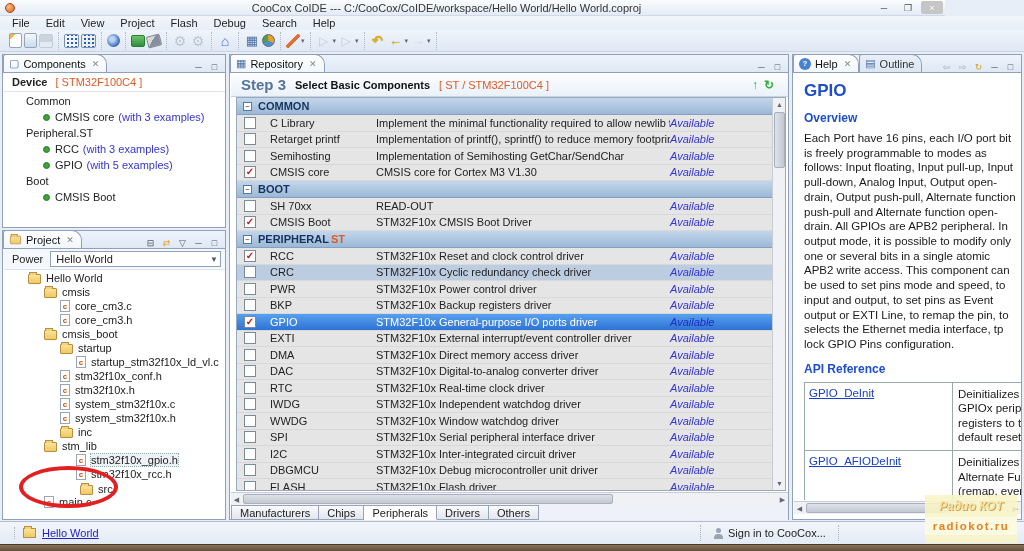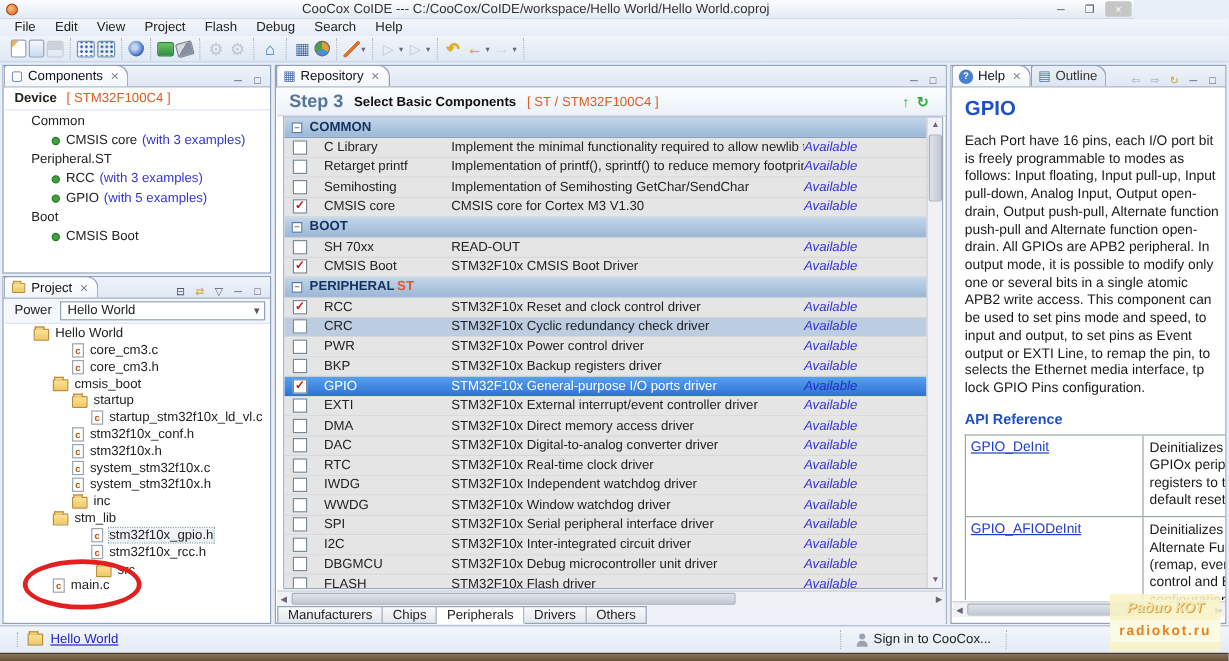--- a/index.html
+++ b/index.html
@@ -327,20 +327,24 @@
     <span id="target-select">
       <span>Hello World</span>
       <span class="chev">▼</span>
     </span>
   </div>
   <div id="proj-tree">
       <div class="prow" style="padding-left: 24px;">
         <span class="fold"></span>
         <span class="plabel">Hello World</span>
       </div>
+      <div class="prow" style="padding-left: 40px;">
+        <span class="fold"></span>
+        <span class="plabel">cmsis</span>
+      </div>
       <div class="prow" style="padding-left: 56px;">
         <span class="cfile">c</span>
         <span class="plabel">core_cm3.c</span>
       </div>
       <div class="prow" style="padding-left: 56px;">
         <span class="cfile">c</span>
         <span class="plabel">core_cm3.h</span>
       </div>
       <div class="prow" style="padding-left: 40px;">
         <span class="fold"></span>
@@ -596,20 +600,21 @@
     <div class="panel-btns">
       <span class="pb" style="color:#9aa">⇦</span>
       <span class="pb" style="color:#9aa">⇨</span>
       <span class="pb" style="color:#d8a020">↻</span>
       <span class="pb">─</span>
       <span class="pb">□</span>
     </div>
   </div>
   <div id="help-content">
     <div id="help-heading">GPIO</div>
+    <div class="help-sub">Overview</div>
     <div id="help-overview-text">Each Port have 16 pins, each I/O port bit is freely programmable to modes as follows: Input floating, Input pull-up, Input pull-down, Analog Input, Output open-drain, Output push-pull, Alternate function push-pull and Alternate function open-drain. All GPIOs are APB2 peripheral. In output mode, it is possible to modify only one or several bits in a single atomic APB2 write access. This component can be used to set pins mode and speed, to input and output, to set pins as Event output or EXTI Line, to remap the pin, to selects the Ethernet media interface, tp lock GPIO Pins configuration.</div>
     <div class="help-sub">API Reference</div>
     <div id="api-table">
         <div class="api-row">
           <div class="api-c1"><a class="api-link">GPIO_DeInit</a></div>
           <div class="api-c2">Deinitializes the GPIOx peripheral registers to their default reset values.</div>
         </div>
         <div class="api-row">
           <div class="api-c1"><a class="api-link">GPIO_AFIODeInit</a></div>
           <div class="api-c2">Deinitializes the Alternate Functions (remap, event control and EXTI configuration) registers to their default reset values.</div>

